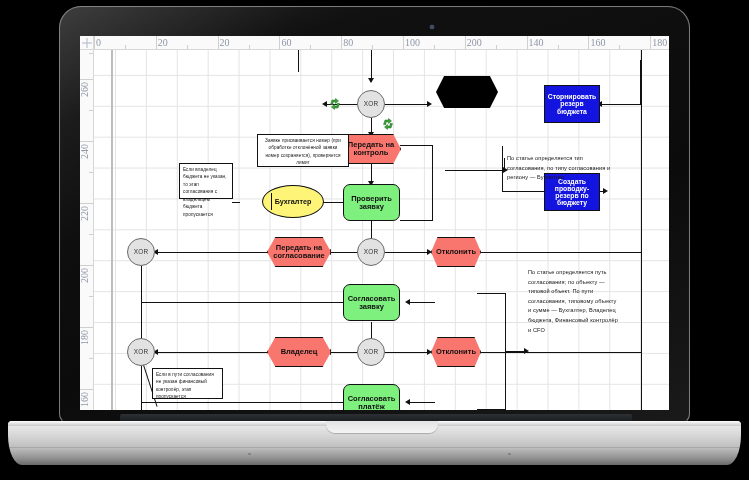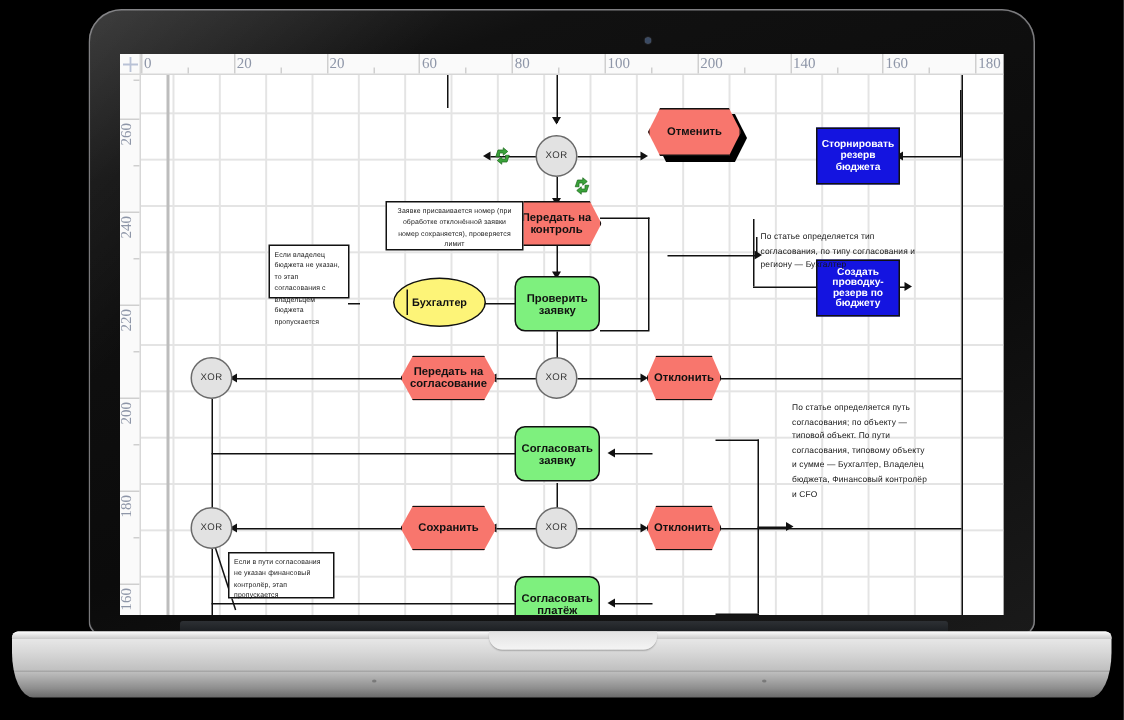--- a/index.html
+++ b/index.html
@@ -383,24 +383,20 @@
         <path d="M18 20 L11 20 L11 23 L5 18 L11 13 L11 16 L16 16 L16 11 L21 11 Z" fill="#3aa33a" stroke="#1d6b1d" stroke-width="1"></path>
       </svg>
 
 
       <div class="node xor" style="left:263px; top:40px; width:28px; height:28px;">
         <div class="shape"></div>
         <div class="lbl">XOR</div>
       </div>
 
       <div class="hex-shadow" style="left:342px; top:26px; width:62px; height:32px;"></div>
-      <div class="node hex" style="left:338px; top:22px; width:62px; height:32px;">
-        <div class="shape"></div>
-        <div class="lbl">Отменить</div>
-      </div>
 
       <div class="node brect" style="left:450px; top:35px; width:56px; height:38px;">
         <div class="shape"></div>
         <div class="lbl">Сторнировать
 резерв
 бюджета</div>
       </div>
 
       <div class="note" style="left:163px; top:84px; width:92px; height:33px; text-align:center;">
         <span>Заявке присваивается номер (при обработке отклонённой заявки номер сохраняется), проверяется лимит</span>
@@ -472,21 +468,21 @@
         <span>По статье определяется путь согласования; по объекту — типовой объект. По пути согласования, типовому объекту и сумме — Бухгалтер, Владелец бюджета, Финансовый контролёр и CFO</span>
       </div>
 
       <div class="node xor" style="left:263px; top:288px; width:28px; height:28px;">
         <div class="shape"></div>
         <div class="lbl">XOR</div>
       </div>
 
       <div class="node hex" style="left:173px; top:287px; width:64px; height:30px;">
         <div class="shape"></div>
-        <div class="lbl">Сохранить</div>
+        <div class="lbl">Владелец</div>
       </div>
 
       <div class="node xor" style="left:33px; top:288px; width:28px; height:28px;">
         <div class="shape"></div>
         <div class="lbl">XOR</div>
       </div>
 
       <div class="node hex" style="left:337px; top:287px; width:50px; height:30px;">
         <div class="shape"></div>
         <div class="lbl">Отклонить</div>

